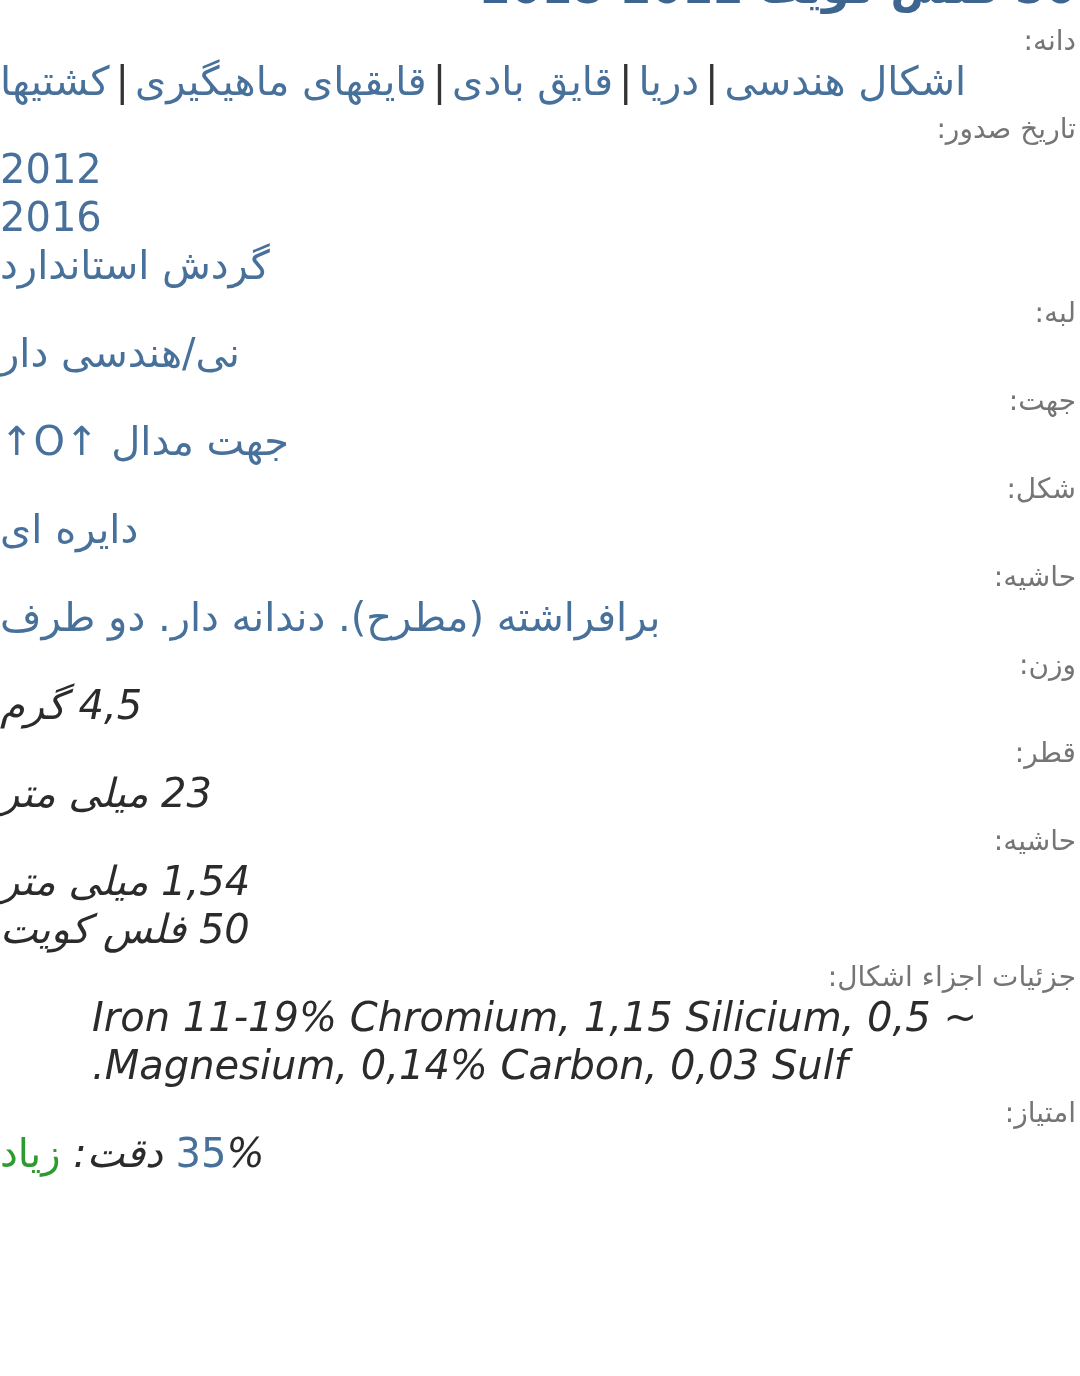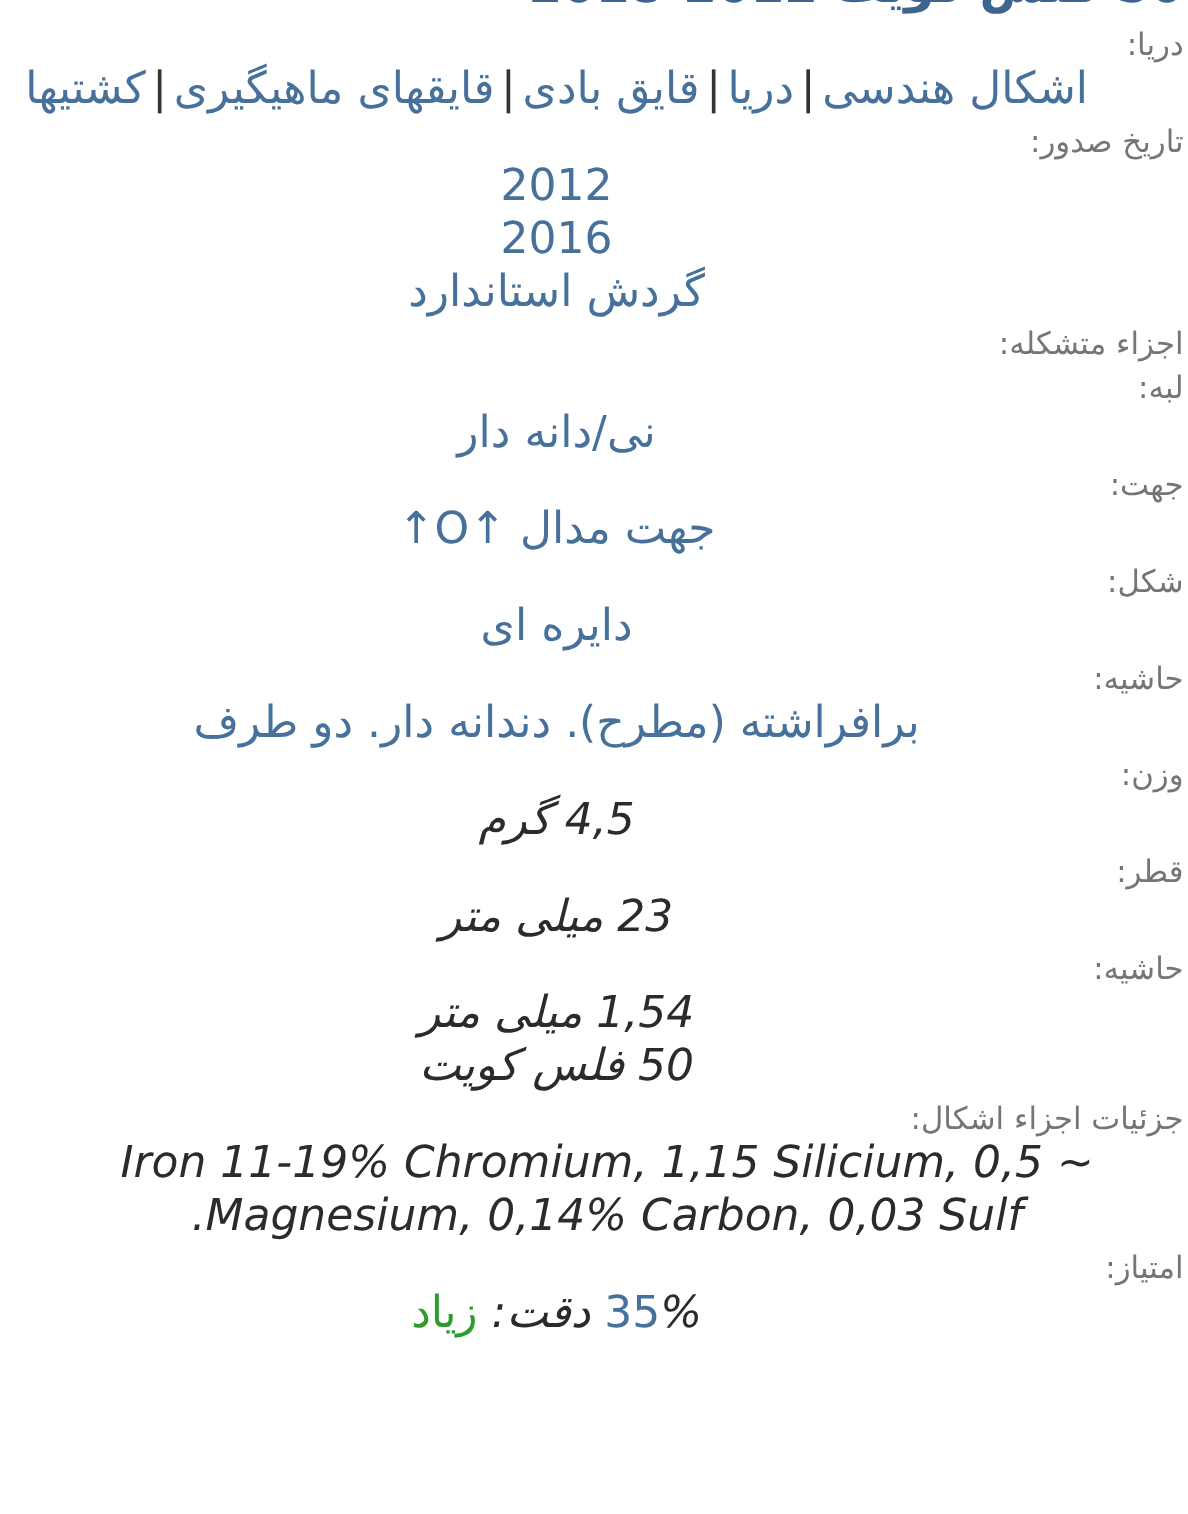--- a/index.html
+++ b/index.html
@@ -40,21 +40,21 @@
     font-size: 28px;
     line-height: 33px;
     margin: 7px 0 0 0;
     text-align: right;
   }
   dd.value {
     margin: 0 64px 0 0;
     padding: 0;
     font-size: 40px;
     line-height: 48px;
-    text-align: center;
+    text-align: left;
     color: #2b2b2b;
   }
   dd.value a {
     color: #47719b;
     text-decoration: none;
     cursor: pointer;
   }
   .sep { color: #333333; padding: 0 6px; }
   .dark  { color: #2b2b2b; font-style: italic; }
   .blue  { color: #47719b; }
@@ -68,34 +68,33 @@
 <body>
 
 <div class="page">
 
   <div class="clip-window">
     <h1 class="clip-title">50 فلس کویت 2012-2018</h1>
   </div>
 
   <dl class="fields">
 
-    <dt class="label">دریا:</dt>
+    <dt class="label">دانه:</dt>
     <dd class="value"><a>اشکال هندسی</a><span class="sep">|</span><a>دریا</a><span class="sep">|</span><a>قایق بادی</a><span class="sep">|</span><a>قایقهای ماهیگیری</a><span class="sep">|</span><a>کشتیها</a></dd>
 
     <dt class="label">تاریخ صدور:</dt>
     <dd class="value"><a>2012</a></dd>
 
     <dd class="value"><a>2016</a></dd>
 
     <dd class="value"><a>گردش استاندارد</a></dd>
 
-    <dt class="label">اجزاء متشکله:</dt>
 
     <dt class="label">لبه:</dt>
-    <dd class="value"><a>نی/دانه دار</a></dd>
+    <dd class="value"><a>نی/هندسی دار</a></dd>
 
     <dt class="label">جهت:</dt>
     <dd class="value"><a>جهت مدال ↑O↑</a></dd>
 
     <dt class="label">شکل:</dt>
     <dd class="value"><a>دایره ای</a></dd>
 
     <dt class="label">حاشیه:</dt>
     <dd class="value"><a>برافراشته (مطرح). دندانه دار. دو طرف</a></dd>
 

